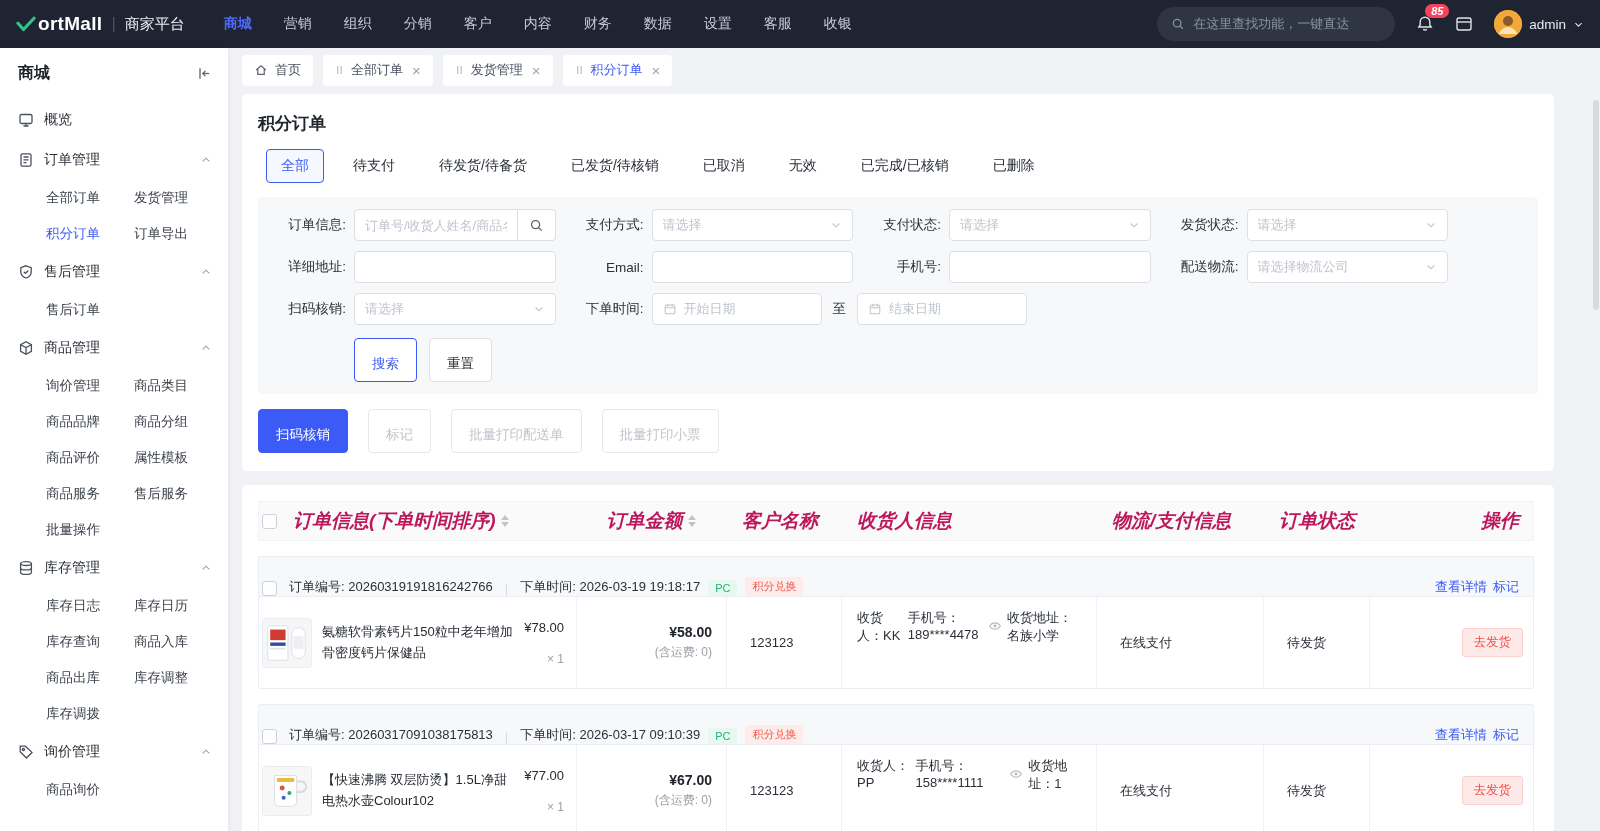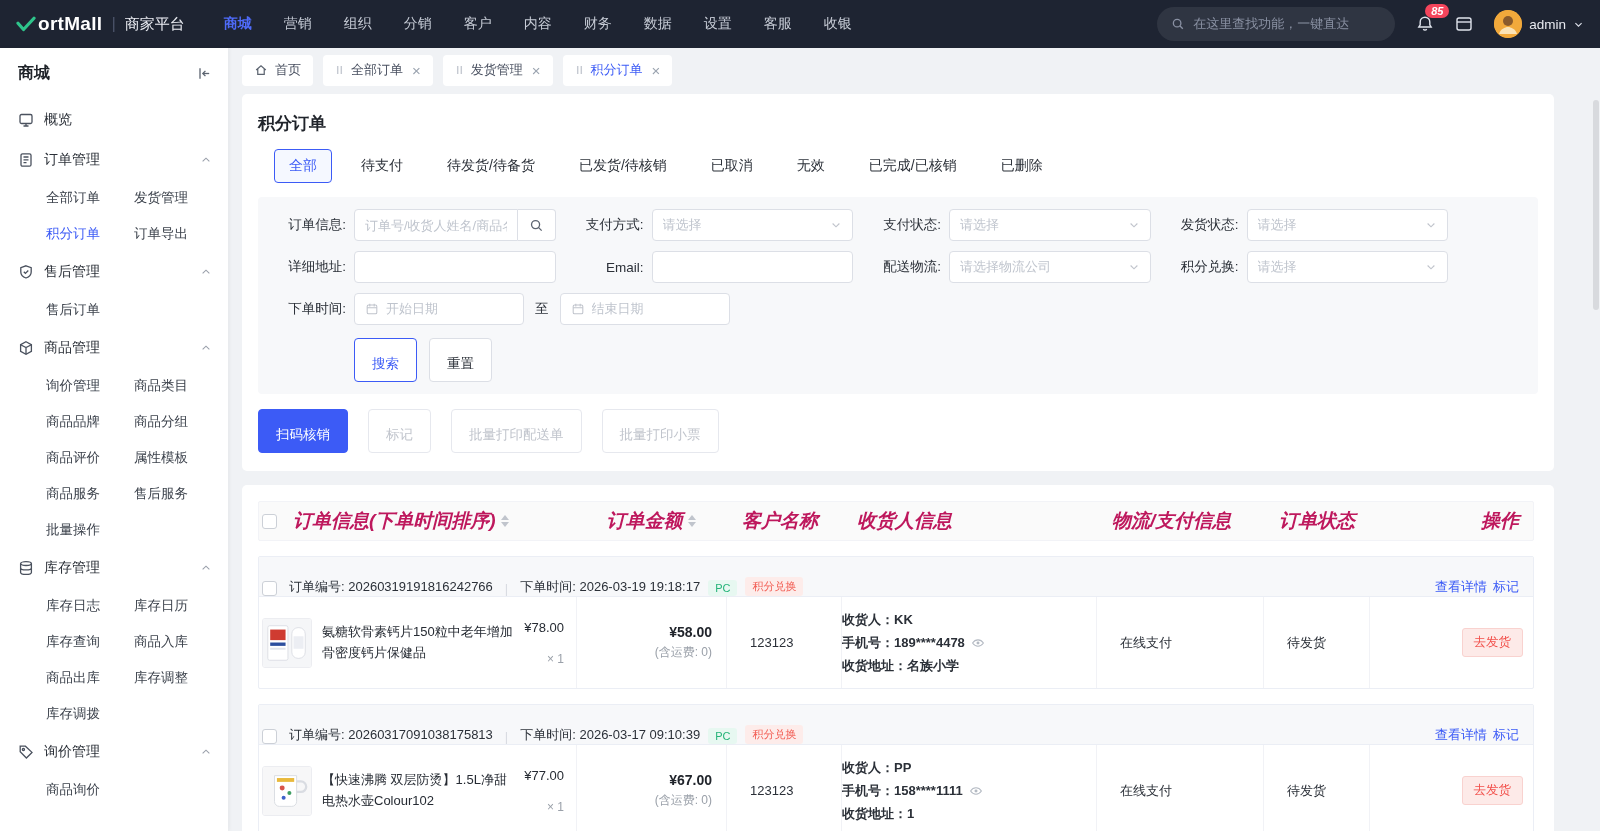--- a/index.html
+++ b/index.html
@@ -49,21 +49,21 @@
     padding:0 12px; font-size:13px; color:#495060; cursor:pointer; white-space:nowrap; }
   .tab.active { color:#3c5bf6; }
   .tab-ic { display:flex; }
   .tab-close { color:#9aa3af; font-size:15px; line-height:1; margin-left:2px; }
   .content { flex:1; padding:2px 46px 16px 14px; overflow:hidden; }
   .card { background:#fff; border-radius:5px; }
 
   
   .head-card { padding:18px 16px 18px; }
   .page-title { font-size:17px; font-weight:700; color:#20242b; }
-  .status-tabs { display:flex; align-items:center; gap:14px; margin:14px 16px; }
+  .status-tabs { display:flex; align-items:center; gap:14px; margin:14px 8px; }
   .status-tab { font-size:14px; color:#2b3038; padding:7px 14px; border-radius:4px; border:1px solid transparent; cursor:pointer; white-space:nowrap; }
   .status-tab.active { color:#3c5bf6; border-color:#3c5bf6; background:#f5f8ff; }
 
   .filter-panel { background:#f7f8fa; border-radius:4px; padding:12px 90px 12px 14px; }
   .filter-grid { display:grid; grid-template-columns:repeat(4,1fr); column-gap:14px; row-gap:10px; }
   .f-cell { display:flex; align-items:center; min-width:0; }
   .f-cell.span2 { grid-column:span 2; }
   .f-label { flex:0 0 74px; text-align:right; margin-right:8px; font-size:13.5px; color:#2b3038; white-space:nowrap; }
   .f-input-wrap { flex:1; display:flex; min-width:0; }
   input.f-input { flex:1; height:32px; border:1px solid #dcdfe6; border-radius:4px; padding:0 10px;
@@ -119,21 +119,21 @@
   .cell-product { grid-column:1/3; border-left:none; gap:10px; padding-left:3px; }
   .prod-img { width:50px; height:50px; flex:0 0 50px; border:1px solid #ecedf1; border-radius:3px; overflow:hidden; display:flex; background:#fff; }
   .prod-img svg { width:100%; height:100%; }
   .prod-name { flex:1; line-height:1.55; color:#262b33; }
   .prod-price { display:flex; flex-direction:column; align-items:flex-end; gap:17px; }
   .prod-price b { font-weight:400; color:#262b33; font-size:13px; }
   .prod-price i, .cell-amount i { font-style:normal; color:#9aa0a9; font-size:12px; }
   .cell-amount { flex-direction:column; align-items:flex-end; justify-content:center; gap:4px; padding-right:14px; }
   .cell-amount b { font-size:14px; color:#20242b; font-weight:700; }
   .cell-customer,.cell-logistics,.cell-status { padding-left:23px;text-align:right; }
-  .cell-receiver { flex-direction:column; align-items:flex-start; justify-content:center; gap:5px; padding-left:0;font-weight:bold; }
+  .cell-receiver { flex-direction:row; align-items:flex-start; justify-content:center; gap:5px; padding-left:15px; }
   .cell-receiver > div { display:flex; align-items:center; gap:4px; }
   .cell-action { justify-content:flex-end; padding-right:10px; }
   .ship-btn { background:#fdeae8; color:#f2504b; border:1px solid #f9d2cf; border-radius:3px;
     padding:5px 11px; font-size:12.5px; cursor:pointer; font-family:inherit; white-space:nowrap; }
   .eye { display:flex; cursor:pointer; margin-left:2px; }
 
   .page-scrollbar { position:absolute; right:1px; top:52px; bottom:4px; width:6px; }
   .page-scrollbar .thumb { width:6px; height:210px; background:#d8dade; border-radius:3px; }
 </style>
 </head>
@@ -446,33 +446,39 @@
                     <input class="f-input" placeholder="" style="">
                   </div>
               </div>
               <div class="f-cell">
                 <label class="f-label">Email:</label>
                 <div class="f-input-wrap">
                     <input class="f-input" placeholder="" style="">
                   </div>
               </div>
               <div class="f-cell">
+                <label class="f-label">手机号:</label>
+                <div class="f-input-wrap">
+                    <input class="f-input" placeholder="" style="">
+                  </div>
+              </div>
+              <div class="f-cell">
                 <label class="f-label">配送物流:</label>
                 <div class="control f-select">
                   <span class="ph">请选择物流公司</span>
                   <span class="sel-caret">
                       <svg width="12" height="12" viewBox="0 0 16 16" fill="none" stroke="#c0c4cc" stroke-width="1.5">
                         <path d="M3.5 6L8 10.4 12.5 6"></path>
                       </svg>
                     </span>
                 </div>
               </div>
 
               <div class="f-cell">
-                <label class="f-label">积分兑换:</label>
+                <label class="f-label">扫码核销:</label>
                 <div class="control f-select">
                   <span class="ph">请选择</span>
                   <span class="sel-caret">
                       <svg width="12" height="12" viewBox="0 0 16 16" fill="none" stroke="#c0c4cc" stroke-width="1.5">
                         <path d="M3.5 6L8 10.4 12.5 6"></path>
                       </svg>
                     </span>
                 </div>
               </div>
               <div class="f-cell span2">

